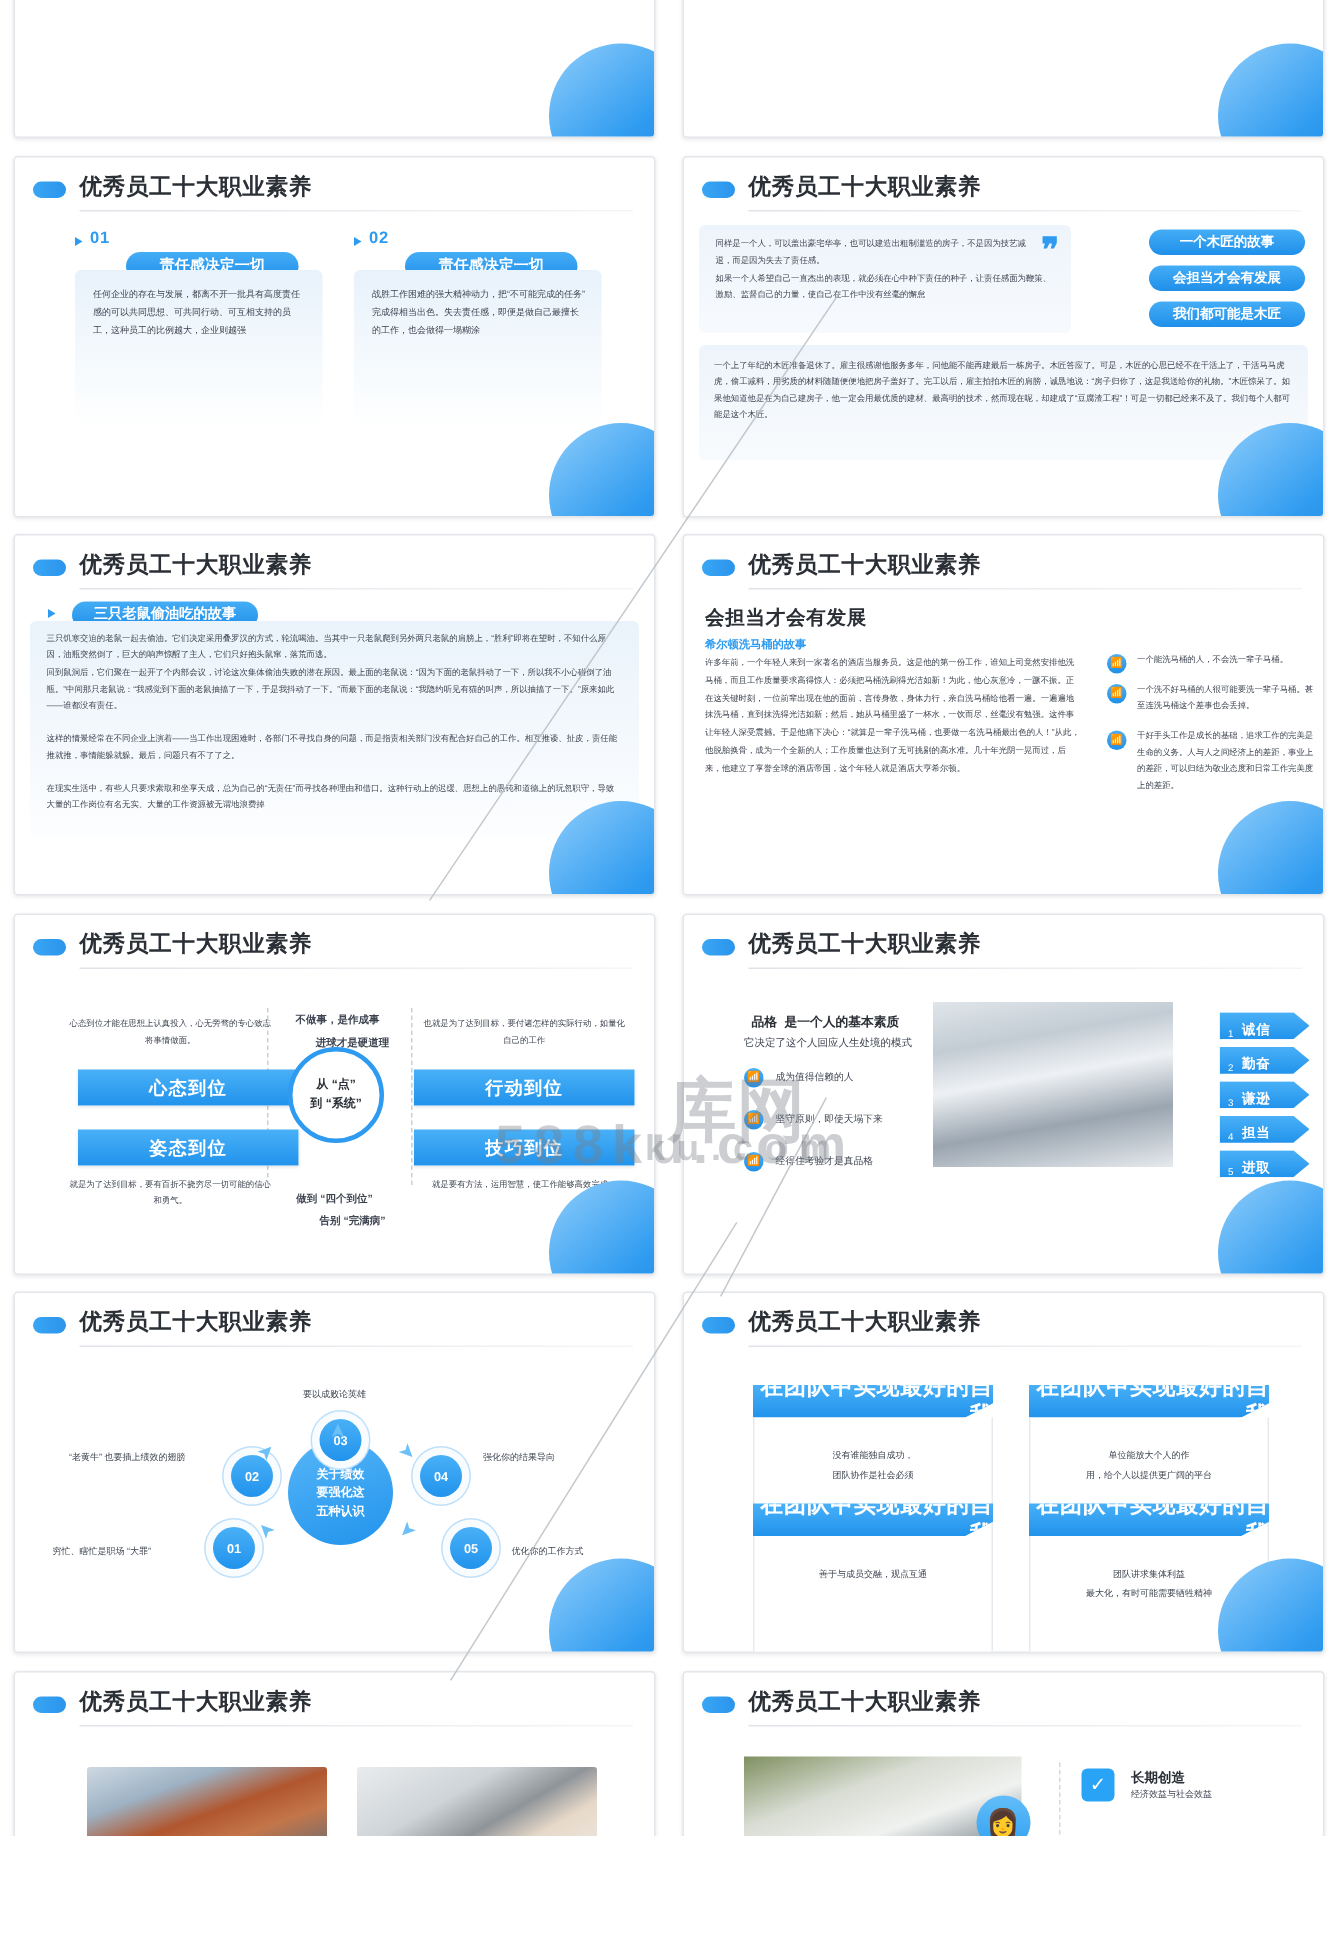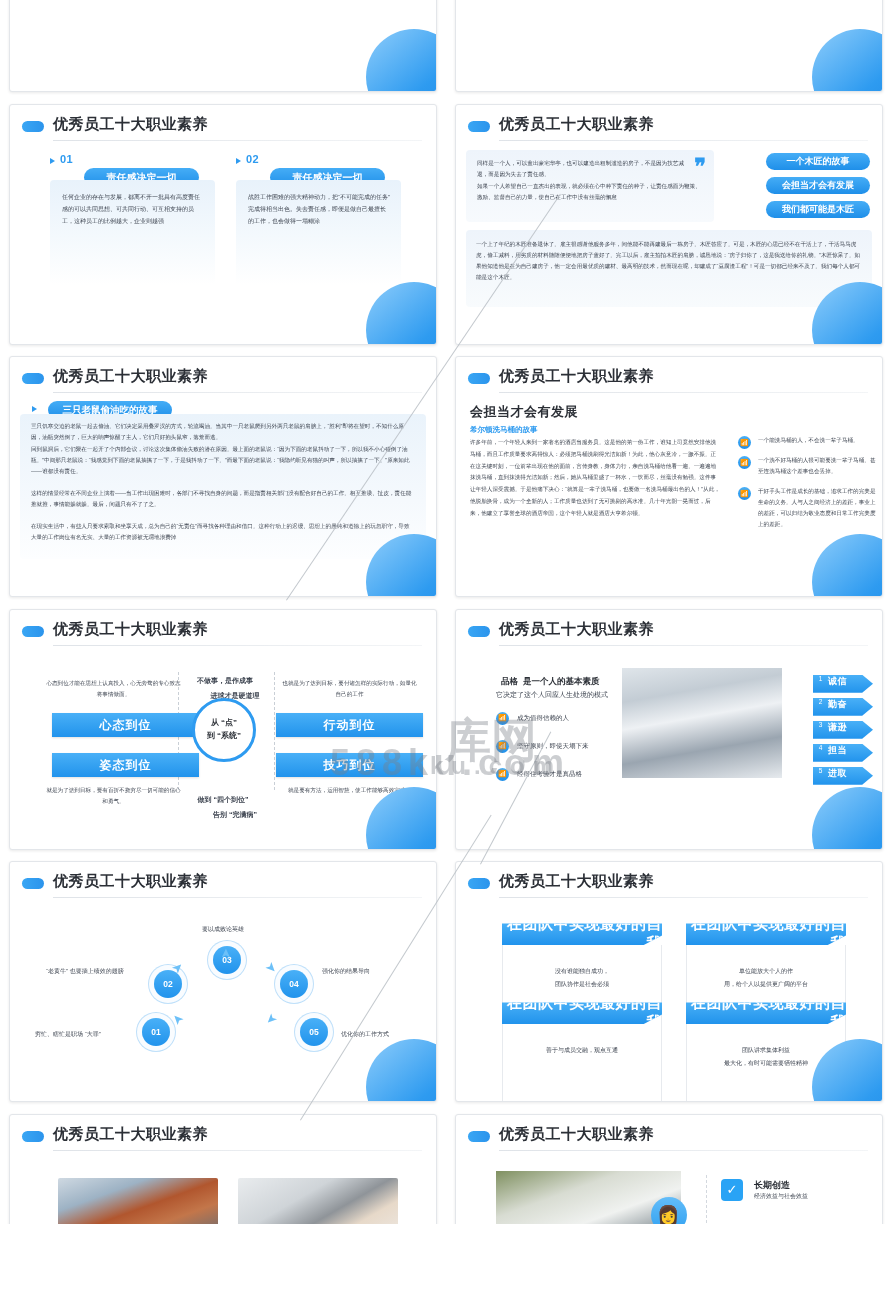--- a/index.html
+++ b/index.html
@@ -119,21 +119,21 @@
   
   .p-h{ position:absolute; left:40px; top:62px; font-size:13px; font-weight:800; color:#2e9bf0;}
   .p-h span{ font-size:8.5px; color:#2b2f36; font-weight:700; margin-left:5px;}
   .p-sub{ position:absolute; left:40px; top:80px; font-size:7px; color:#3d4450;}
   .p-bul{ position:absolute; left:40px; width:150px; font-size:6.5px; color:#3d4450;}
   .p-img{ position:absolute; left:166px; top:58px; width:160px; height:110px;
      background:linear-gradient(170deg,#dfe5ea 0%,#c3ccd4 25%,#eef1f4 45%,#9aa5b0 70%,#e6eaee 100%);}
   .p-row{ position:absolute; right:9px; width:60px; height:18px;
      background:linear-gradient(180deg,#49b0f7,#2193ec); color:#fff;
      clip-path: polygon(0 0, 82% 0, 100% 50%, 82% 100%, 0 100%);
-     display:flex; align-items:flex-start;}
+     display:flex; align-items:flex-end;}
   .p-row b{ width:15px; text-align:center; font-size:6.5px; font-weight:400;}
   .p-row i{ font-style:normal; font-size:9px; font-weight:700; letter-spacing:.5px;}
 
   
   .w-core{ position:absolute; left:182px; top:98px; width:70px; height:70px; border-radius:50%;
      background:linear-gradient(160deg,#56b6f8,#2193ec);
      display:flex; flex-direction:column; align-items:center; justify-content:center;
      color:#fff; font-size:8px; font-weight:700; line-height:1.55;}
   .w-n{ position:absolute; width:28px; height:28px; border-radius:50%;
      background:linear-gradient(180deg,#49b0f7,#2193ec); color:#fff; font-size:8.5px;
@@ -386,20 +386,25 @@
     </div>
 
     <div class="slide-cell">
       <div class="slide">
         <div class="s-head">
           <div class="s-pill"></div>
           <div class="s-title">优秀员工十大职业素养</div>
           <div class="s-rule"></div>
         </div>
 
+        <div class="w-core">
+          <span>关于绩效</span>
+          <span>要强化这</span>
+          <span>五种认识</span>
+        </div>
 
         <div class="w-n" style="left:132px; top:156px">01</div>
         <div class="w-l" style="left:25px;  top:168px">穷忙、瞎忙是职场 “大罪”</div>
 
         <div class="w-n" style="left:144px; top:108px">02</div>
         <div class="w-l" style="left:36px;  top:105px">“老黄牛” 也要插上绩效的翅膀</div>
 
         <div class="w-n" style="left:203px; top:84px">03</div>
         <div class="w-l" style="left:192px; top:63px">要以成败论英雄</div>
 

